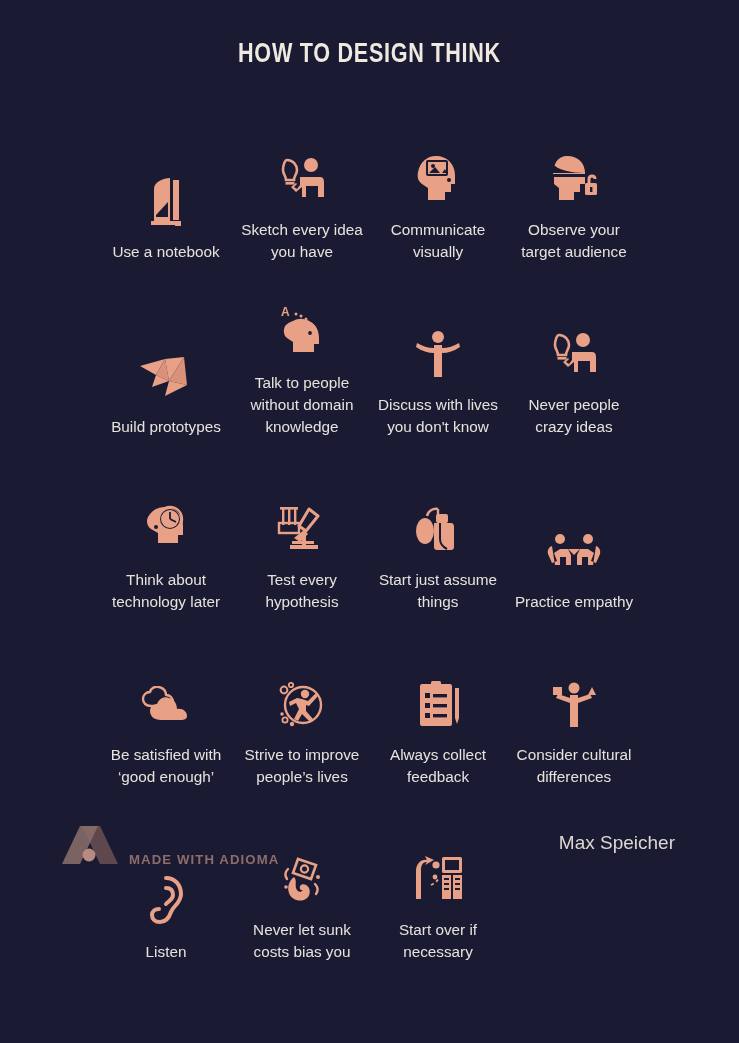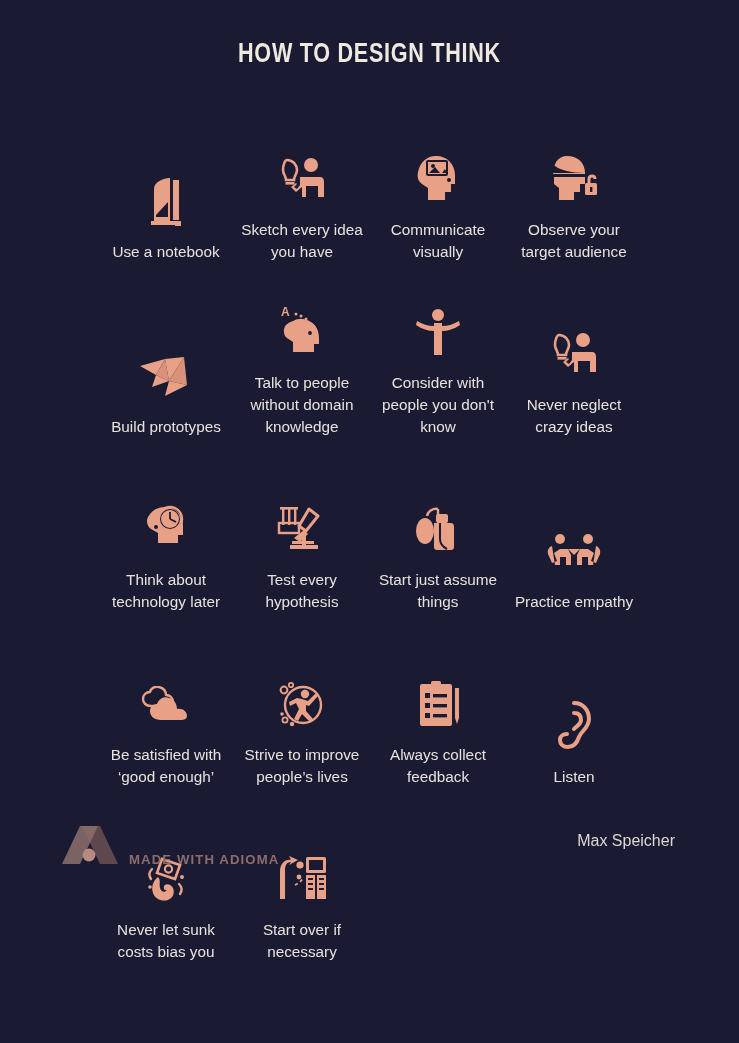--- a/index.html
+++ b/index.html
@@ -101,21 +101,21 @@
     letter-spacing: 1.1px;
     text-transform: uppercase;
     margin-top: 24px;
   }
 
   .author {
     position: absolute;
     right: 64px;
     top: 26px;
     color: #ddd8d1;
-    font-size: 16px;
+    font-size: 19px;
   }
 </style>
 </head>
 <body>
 
 <div class="poster">
 
   <div class="title">HOW TO DESIGN THINK</div>
 
   <div class="grid">
@@ -209,35 +209,35 @@
 
     <div class="cell">
       <div class="icon-box">
         <svg width="46" height="50" viewBox="0 0 46 50">
           <circle cx="23" cy="7" r="6" fill="#e8a086"></circle>
           <rect x="19" y="15" width="8" height="32" fill="#e8a086"></rect>
           <path d="M19 18 C13 18 7 16 2 13 L1 17 C7 21 13 23 19 23 Z" fill="#e8a086"></path>
           <path d="M27 18 C33 18 39 16 44 13 L45 17 C39 21 33 23 27 23 Z" fill="#e8a086"></path>
         </svg>
       </div>
-      <div class="label">Consider with people you don't know</div>
+      <div class="label">Discuss with lives you don't know</div>
     </div>
 
     <div class="cell">
       <div class="icon-box">
         <svg width="56" height="48" viewBox="0 0 56 48">
           <path d="M13 4 C19 4 23 9 23 14 C23 18 20 20 20 24 L12 24 C12 20 9 18 9 14 C9 9 11 4 13 4 Z" fill="none" stroke="#e8a086" stroke-width="2.6"></path>
           <rect x="11.5" y="26" width="9" height="2.6" fill="#e8a086"></rect>
           <circle cx="37" cy="9" r="7" fill="#e8a086"></circle>
           <path d="M28 21 L46 21 Q50 21 50 26 L50 41 L44 41 L44 30 L32 30 L32 41 L28 41 Z" fill="#e8a086"></path>
           <path d="M28 21 L28 31 L22 36 L17 31 L22 27 L23 28 L20 31 L23 33 L26 29 L26 21 Z" fill="#e8a086"></path>
           <rect x="44" y="26" width="5" height="15" fill="#e8a086"></rect>
         </svg>
       </div>
-      <div class="label">Never neglect crazy ideas</div>
+      <div class="label">Never people crazy ideas</div>
     </div>
 
     <div class="cell">
       <div class="icon-box">
         <svg width="50" height="54" viewBox="0 0 50 54">
           <path d="M24 4 C35 4 42 12 42 23 L42 32 L37 32 L37 40 L17 40 L17 30 L10 26
                    C6 23 5 18 7 14 C11 7 17 4 24 4 Z" fill="#e8a086"></path>
           <circle cx="29" cy="16" r="12" fill="none" stroke="#e8a086" stroke-width="2.4"></circle>
           <circle cx="29" cy="16" r="10" fill="#1a1b33"></circle>
           <circle cx="29" cy="16" r="9" fill="#e8a086"></circle>
@@ -335,20 +335,33 @@
           <rect x="11" y="23" width="5" height="5" fill="#1a1b33"></rect>
           <rect x="19" y="24" width="14" height="3.4" fill="#1a1b33"></rect>
           <rect x="11" y="33" width="5" height="5" fill="#1a1b33"></rect>
           <rect x="19" y="34" width="14" height="3.4" fill="#1a1b33"></rect>
           <path d="M41 8 L45 8 L45 38 L43 44 L41 38 Z" fill="#e8a086"></path>
         </svg>
       </div>
       <div class="label">Always collect feedback</div>
     </div>
 
+    <div class="cell">
+      <div class="icon-box">
+        <svg width="48" height="50" viewBox="0 0 48 50">
+          <circle cx="24" cy="8" r="5.5" fill="#e8a086"></circle>
+          <rect x="20" y="15" width="8" height="32" fill="#e8a086"></rect>
+          <path d="M20 18 L8 14 L6 18 L20 23 Z" fill="#e8a086"></path>
+          <path d="M28 18 L40 14 L42 18 L28 23 Z" fill="#e8a086"></path>
+          <rect x="3" y="7" width="9" height="8" fill="#e8a086"></rect>
+          <path d="M38 15 L42 7 L46 15 Z" fill="#e8a086"></path>
+        </svg>
+      </div>
+      <div class="label">Consider cultural differences</div>
+    </div>
 
     <div class="cell">
       <div class="icon-box">
         <svg width="40" height="52" viewBox="0 0 40 52">
           <path d="M20 2 C29 2 35 9 35 18 C35 27 27 30 25 36 C23 42 20 46 14 46
                    C9 46 6 43 6 39 C6 35 9 33 13 33" fill="none" stroke="#e8a086" stroke-width="4" stroke-linecap="round"></path>
           <path d="M20 12 C25 12 27 15 27 19 C27 24 22 25 20 28" fill="none" stroke="#e8a086" stroke-width="4" stroke-linecap="round"></path>
         </svg>
       </div>
       <div class="label">Listen</div>

